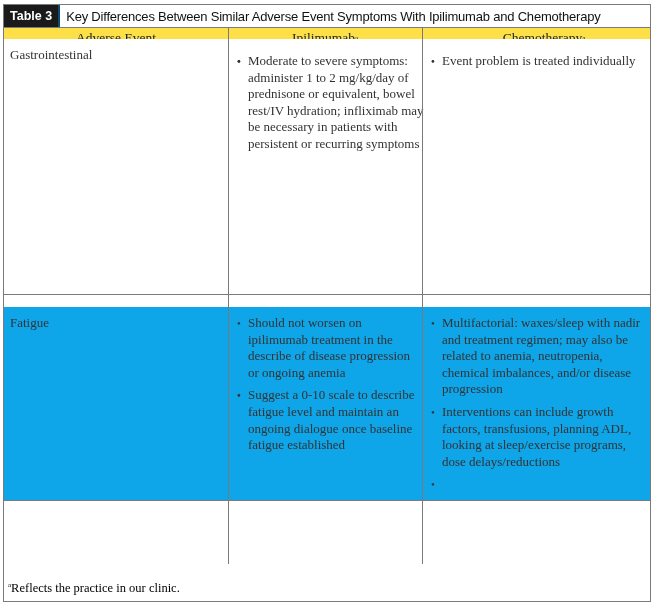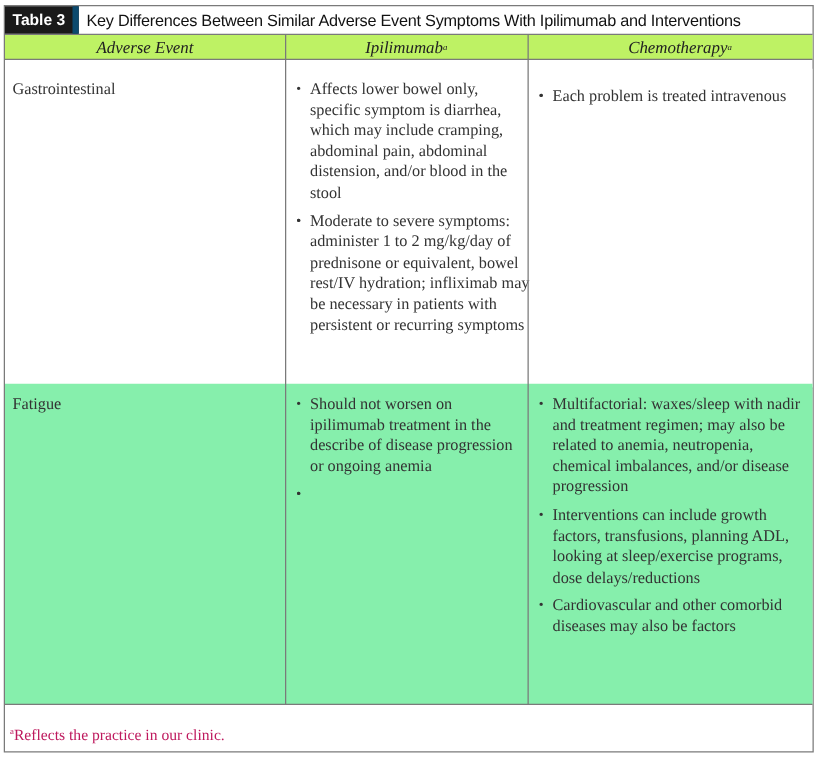--- a/index.html
+++ b/index.html
@@ -10,104 +10,104 @@
   }
   .titlebar {
     position:absolute; left:0; top:0; width:100%; height:23px;
     border-bottom:1px solid #7a7a7a; box-sizing:border-box;
     display:flex; align-items:center;
     font-family:"Liberation Sans", sans-serif; font-size:13px; color:#111;
   }
   .tlabel {
     background:#1a1a1a; color:#fff; height:100%; display:flex; align-items:center;
     padding:0 6px; font-weight:bold; font-stretch:condensed; font-size:12.5px;
-    border-right:5px solid #0c4a6e; box-sizing:border-box;
+    border-right:2px solid #0c4a6e; box-sizing:border-box;
   }
   .ttext { padding-left:6px; letter-spacing:-0.2px; font-size:13px; }
   .serif { font-family:"Liberation Serif", serif; color:#333; }
   .hdr {
     position:absolute; top:23px; left:0; width:100%; height:20px;
-    background:#bef264; border-bottom:1px solid #7a7a7a; box-sizing:border-box;font-style:italic;
+    background:#fde047; border-bottom:1px solid #7a7a7a; box-sizing:border-box;
   }
   .hcell {
     position:absolute; top:0; height:100%; display:flex; align-items:center;
     justify-content:center; font-size:13.5px; color:#222;
   }
   .hcell sup { font-size:7px; vertical-align:super; line-height:0; }
   .vline { position:absolute; width:1px; background:#7a7a7a; }
   .row { position:absolute; left:0; width:100%; box-sizing:border-box; border-bottom:1px solid #7a7a7a; }
-  .row1 { top:50px; height:256px; background:#fff; }
-  .row2 { top:302px; height:257px; background:#86efac; }
+  .row1 { top:34px; height:256px; background:#fff; }
+  .row2 { top:302px; height:194px; background:#0ea5e9; }
   .cell { position:absolute; top:8px; font-size:13px; line-height:16.6px; color:#333; }
   .c0 { left:6px; width:215px; }
   .c1 { left:232px; width:188px; }
   .c2 { left:426px; width:216px; }
   ul { list-style:none; margin:0; padding:0; }
   li { position:relative; padding-left:12px; margin-bottom:6px; }
   li .bullet { position:absolute; left:1px; top:0; font-size:11px; }
   .footer {
     position:absolute; top:559px; left:0; width:100%; height:38px;
-    padding:16px 4px; box-sizing:border-box; font-size:12.5px; line-height:16px; color:#be185d;
+    padding:16px 4px; box-sizing:border-box; font-size:12.5px; line-height:16px; color:#000000;
   }
   .footer sup { font-size:7px; vertical-align:super; line-height:0; }
 </style>
 </head>
 <body>
 
 <div class="frame">
   <div class="titlebar">
     <div class="tlabel">Table 3</div>
-    <div class="ttext">Key Differences Between Similar Adverse Event Symptoms With Ipilimumab and Interventions</div>
+    <div class="ttext">Key Differences Between Similar Adverse Event Symptoms With Ipilimumab and Chemotherapy</div>
   </div>
 
   <div class="hdr serif">
     <div class="hcell" style="left:0;width:224px;">
       <span>Adverse Event</span>
     </div>
     <div class="hcell" style="left:224px;width:194px;">
       <span>Ipilimumab</span>
         <sup>a</sup>
     </div>
     <div class="hcell" style="left:426px;width:228px;justify-content:center;">
       <span>Chemotherapy</span>
         <sup>a</sup>
     </div>
   </div>
 
   <div class="row row1 serif">
     <div class="cell c0">Gastrointestinal</div>
     <div class="cell c1">
       <ul>
-          <li><span class="bullet">•</span><span>Affects lower bowel only, specific symptom is diarrhea, which may include cramping, abdominal pain, abdominal distension, and/or blood in the stool</span></li>
+          <li><span class="bullet">•</span></li>
           <li><span class="bullet">•</span></li>
           <li><span class="bullet">•</span><span>Moderate to severe symptoms: administer 1 to 2 mg/kg/day of prednisone or equivalent, bowel rest/IV hydration; infliximab may be necessary in patients with persistent or recurring symptoms</span></li>
         </ul>
     </div>
     <div class="cell c2">
       <ul>
           <li><span class="bullet">•</span></li>
-          <li><span class="bullet">•</span><span>Each problem is treated intravenous</span></li>
+          <li><span class="bullet">•</span><span>Event problem is treated individually</span></li>
         </ul>
     </div>
   </div>
 
   <div class="row row2 serif">
     <div class="cell c0">Fatigue</div>
     <div class="cell c1">
       <ul>
           <li><span class="bullet">•</span><span>Should not worsen on ipilimumab treatment in the describe of disease progression or ongoing anemia</span></li>
           <li><span class="bullet">•</span></li>
-          <li><span class="bullet">•</span></li>
+          <li><span class="bullet">•</span><span>Suggest a 0-10 scale to describe fatigue level and maintain an ongoing dialogue once baseline fatigue established</span></li>
         </ul>
     </div>
     <div class="cell c2">
       <ul>
           <li><span class="bullet">•</span><span>Multifactorial: waxes/sleep with nadir and treatment regimen; may also be related to anemia, neutropenia, chemical imbalances, and/or disease progression</span></li>
           <li><span class="bullet">•</span><span>Interventions can include growth factors, transfusions, planning ADL, looking at sleep/exercise programs, dose delays/reductions</span></li>
-          <li><span class="bullet">•</span><span>Cardiovascular and other comorbid diseases may also be factors</span></li>
+          <li><span class="bullet">•</span></li>
         </ul>
     </div>
   </div>
 
   <div class="vline" style="left:224px;top:23px;height:536px;"></div>
   <div class="vline" style="left:418px;top:23px;height:536px;"></div>
 
   <div class="footer serif">
     <div><sup>a</sup><span>Reflects the practice in our clinic.</span></div>
   </div>

